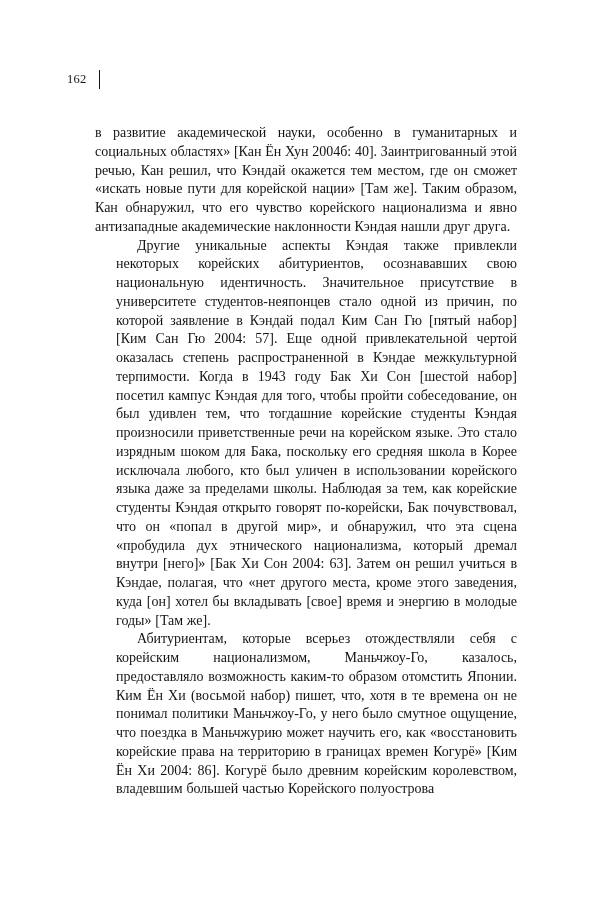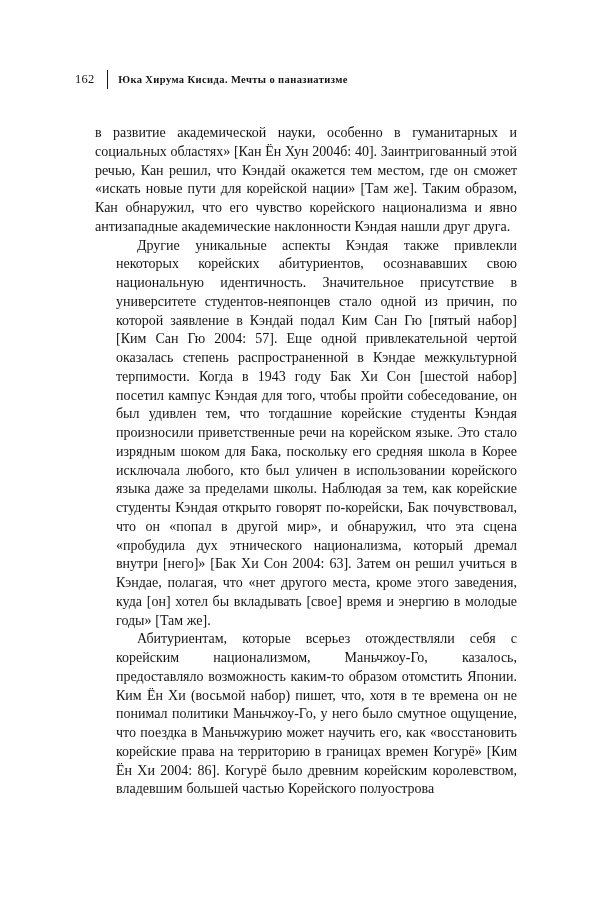--- a/index.html
+++ b/index.html
@@ -25,21 +25,20 @@
     display: flex;
     align-items: center;
     margin-left: 67px;
     margin-right: 85px;
     height: 18px;
   }
   .page-number {
     font-size: 12.5px;
     letter-spacing: 0.3px;
     color: #141414;
-    margin-left: 8px;
   }
   .head-divider {
     display: inline-block;
     width: 1.5px;
     height: 19px;
     background: #141414;
     margin: 0 10px 0 12px;
   }
   .head-title {
     font-size: 10.5px;
@@ -71,21 +70,20 @@
   }
 </style>
 </head>
 <body>
 
 <div class="page">
 
   <header class="running-head">
     <span class="page-number">162</span>
     <span class="head-divider"></span>
-    <span class="head-title">Юка Хирума Кисида. Мечты о паназиатизме</span>
   </header>
 
   <main class="text-block">
     <p class="para no-indent" lang="ru">в развитие академической науки, особенно в гуманитарных и социальных областях» [Кан Ён Хун 2004б: 40]. Заинтригованный этой речью, Кан решил, что Кэндай окажется тем местом, где он сможет «искать новые пути для корейской нации» [Там же]. Таким образом, Кан обнаружил, что его чувство корейского национализма и явно антизападные академические наклонности Кэндая нашли друг друга.</p>
     <p class="para indent" lang="ru">Другие уникальные аспекты Кэндая также привлекли некоторых корейских абитуриентов, осознававших свою национальную идентичность. Значительное присутствие в университете студентов-неяпонцев стало одной из причин, по которой заявление в Кэндай подал Ким Сан Гю [пятый набор] [Ким Сан Гю 2004: 57]. Еще одной привлекательной чертой оказалась степень распространенной в Кэндае межкультурной терпимости. Когда в 1943 году Бак Хи Сон [шестой набор] посетил кампус Кэндая для того, чтобы пройти собеседование, он был удивлен тем, что тогдашние корейские студенты Кэндая произносили приветственные речи на корейском языке. Это стало изрядным шоком для Бака, поскольку его средняя школа в Корее исключала любого, кто был уличен в использовании корейского языка даже за пределами школы. Наблюдая за тем, как корейские студенты Кэндая открыто говорят по-корейски, Бак почувствовал, что он «попал в другой мир», и обнаружил, что эта сцена «пробудила дух этнического национализма, который дремал внутри [него]» [Бак Хи Сон 2004: 63]. Затем он решил учиться в Кэндае, полагая, что «нет другого места, кроме этого заведения, куда [он] хотел бы вкладывать [свое] время и энергию в молодые годы» [Там же].</p>
     <p class="para indent" lang="ru">Абитуриентам, которые всерьез отождествляли себя с корейским национализмом, Маньчжоу-Го, казалось, предоставляло возможность каким-то образом отомстить Японии. Ким Ён Хи (восьмой набор) пишет, что, хотя в те времена он не понимал политики Маньчжоу-Го, у него было смутное ощущение, что поездка в Маньчжурию может научить его, как «восстановить корейские права на территорию в границах времен Когурё» [Ким Ён Хи 2004: 86]. Когурё было древним корейским королевством, владевшим большей частью Корейского полуострова</p>
   </main>
 
 </div>
 

